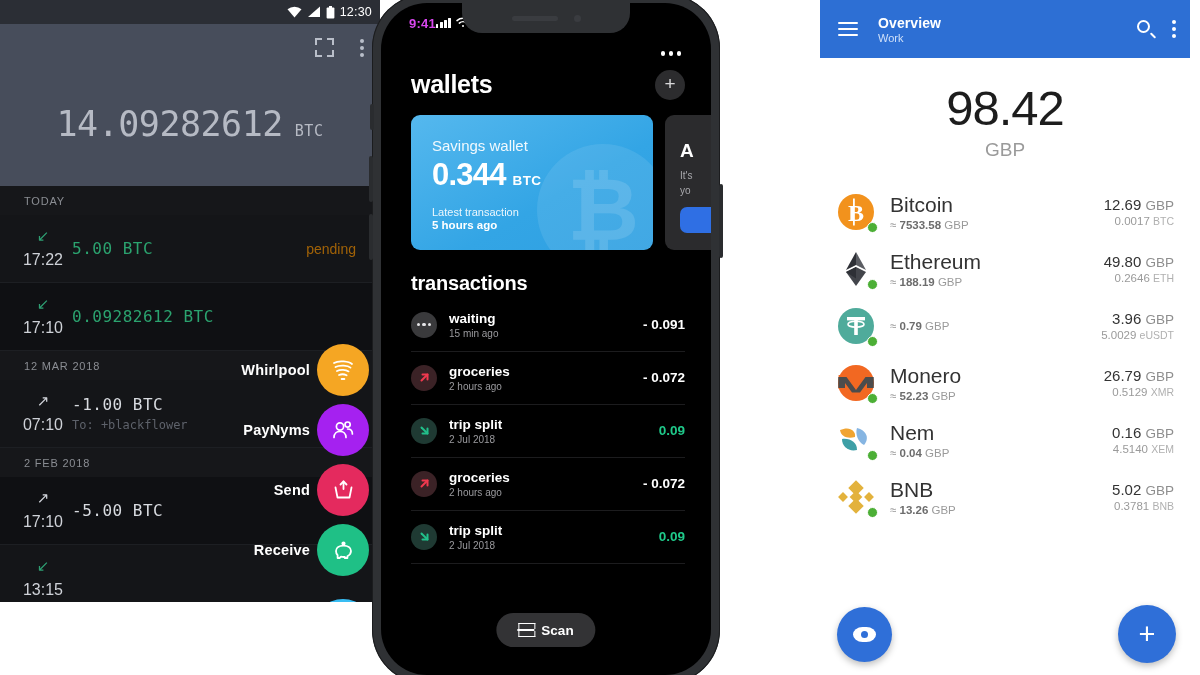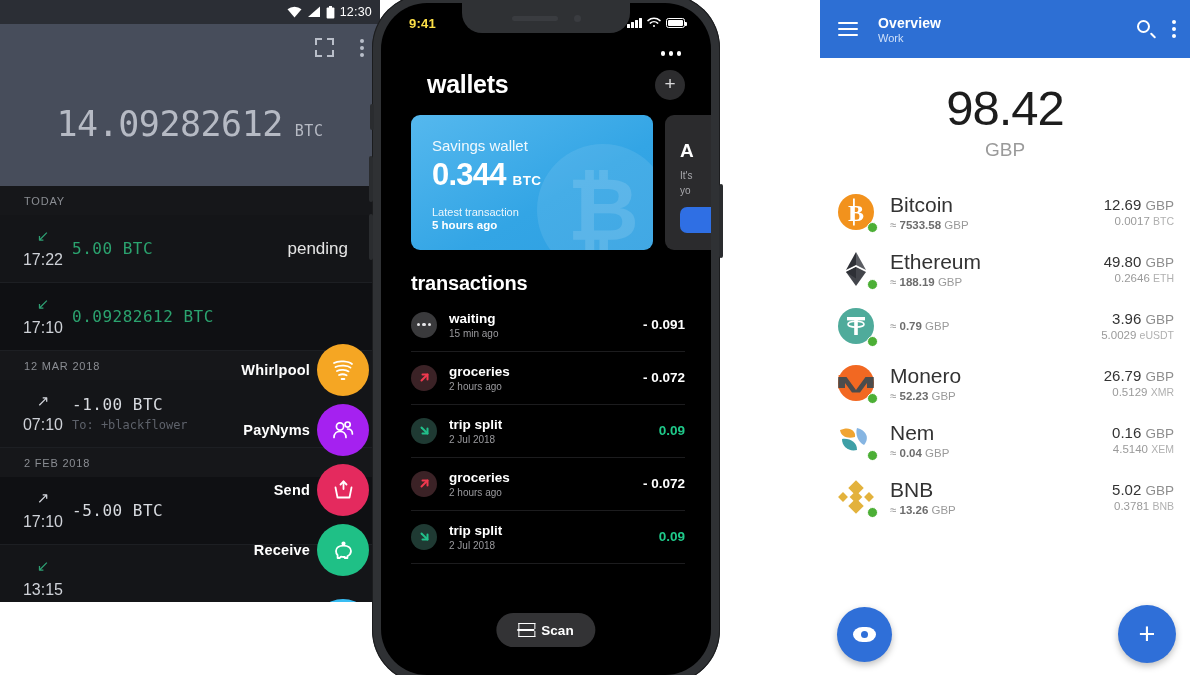--- a/index.html
+++ b/index.html
@@ -85,21 +85,21 @@
   .tx-mid { display: flex; flex-direction: column; justify-content: center; gap: 4px; }
   .tx-amount {
     font-family: "DejaVu Sans Mono", monospace; font-size: 16px; letter-spacing: .5px;
   }
   .tx-amount.pos { color: #2ba36f; }
   .tx-amount.neg { color: #d8dbe0; }
   .tx-sub {
     font-family: "DejaVu Sans Mono", monospace; font-size: 12px; color: #5e626b;
   }
   .tx-status {
-    position: absolute; right: 32px; font-size: 17px; color: #e5e5e5;
+    position: absolute; right: 24px; font-size: 14px; color: #a16207;
     font-family: "Liberation Sans", sans-serif;
   }
 
   
   .action-label {
     position: absolute; right: 70px; color: #ffffff;
     font-size: 14.5px; font-weight: bold; letter-spacing: .2px;
   }
   .action-fab {
     position: absolute; right: 11px; width: 52px; height: 52px; border-radius: 50%;
@@ -135,39 +135,39 @@
   .notch .speaker { width: 46px; height: 5px; border-radius: 3px; background: #3a3c40; }
   .notch .cam { width: 7px; height: 7px; border-radius: 50%; background: #3a3c40; }
   .phone-btn { position: absolute; background: #2a2c2f; border-radius: 2px; }
   .pb-silent { left: -2px; top: 110px; width: 4px; height: 26px; }
   .pb-vol1   { left: -3px; top: 162px; width: 4px; height: 46px; }
   .pb-vol2   { left: -3px; top: 220px; width: 4px; height: 46px; }
   .pb-power  { right: -3px; top: 190px; width: 4px; height: 74px; }
 
   .ios-status {
     position: absolute; top: 0; left: 0; right: 0; height: 34px; z-index: 5;
-    display: flex; align-items: center; justify-content: space-between;
-    padding: 6px 26px 0 28px; color: #fde047;
+    display: flex; align-items: center; 
+    padding: 6px 26px 0 28px; color: #d946ef;
   }
   .ios-time { font-size: 13px; font-weight: bold; letter-spacing: .2px; }
   .ios-right { display: flex; align-items: center; gap: 5px; }
   .sig { display: flex; align-items: flex-end; gap: 1.5px; height: 10px; }
   .sig i { width: 2.6px; background: #fff; border-radius: .5px; display: block; }
   .batt { width: 19px; height: 9.5px; border: 1px solid #fff; border-radius: 2.5px; position: relative; }
   .batt::after { content:""; position:absolute; inset:1px; background:#fff; border-radius:1px;}
   .batt::before { content:""; position:absolute; right:-3px; top:2.5px; width:1.6px; height:4px; background:#fff; border-radius:0 1px 1px 0;}
 
   .ios-body { position: absolute; inset: 0; padding-top: 40px; }
   .ios-dots {
     display: flex; justify-content: flex-end; padding: 8px 30px 0 0; gap: 3.5px;
   }
   .ios-dots i { width: 4.5px; height: 4.5px; border-radius: 50%; background: #fff; display:block;}
   .ios-title-row {
     display: flex; align-items: center; justify-content: space-between;
-    padding: 14px 26px 0 46px;
+    padding: 14px 26px 0 30px;
   }
   .ios-h1 { color: #fff; font-size: 25px; font-weight: bold; letter-spacing: -.3px; }
   .ios-add {
     width: 30px; height: 30px; border-radius: 50%; background: #2c2c2e;
     display: flex; align-items: center; justify-content: center;
     color: #d8d8da; font-size: 19px; line-height: 1; padding-bottom: 2px;
   }
   .cards-row { display: flex; gap: 12px; padding: 15px 0 0 30px; }
   .wallet-card {
     position: relative; width: 242px; height: 135px; border-radius: 9px;

